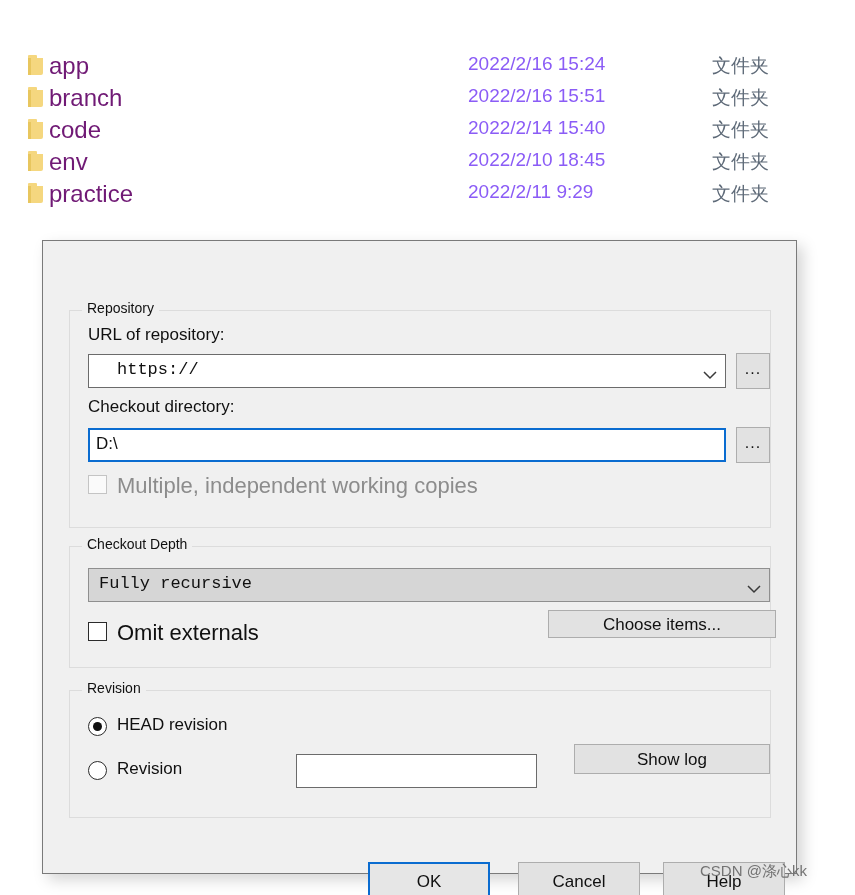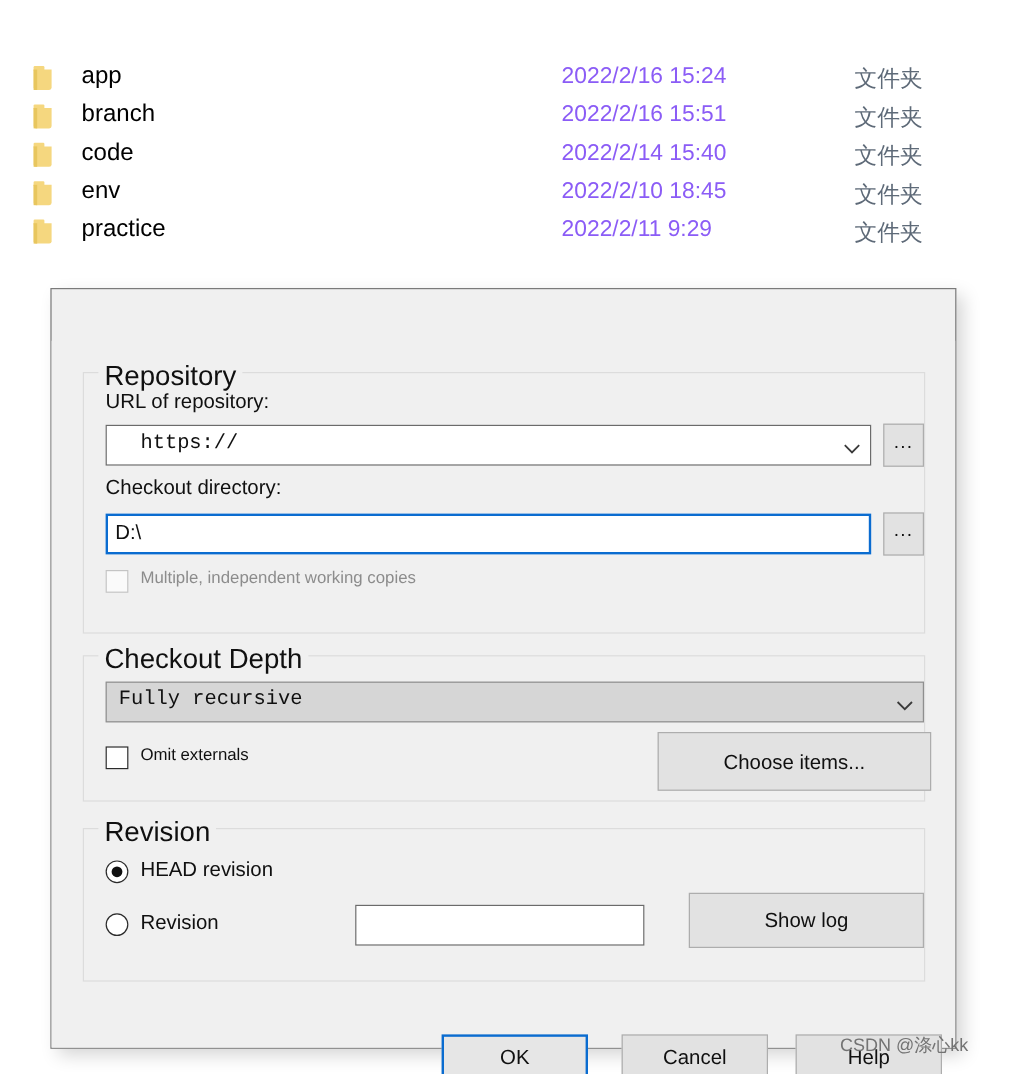--- a/index.html
+++ b/index.html
@@ -65,23 +65,23 @@
     background: #f5d77f;
     border-radius: 1px 1px 0 0;
   }
   .folder-icon .fshade {
     position: absolute; left: 0px; top: 3px;
     width: 3px; height: 17px;
     background: #e8c65e;
   }
   .file-name {
     position: absolute;
-    left: 68px; top: 3px;
-    font-size: 20px;
-    color: #000000;
+    left: 49px; top: 3px;
+    font-size: 24px;
+    color: #701a75;
     white-space: nowrap;
   }
   .file-date {
     position: absolute;
     left: 468px; top: 4px;
     font-size: 19px;
     color: #8b5cf6;
     white-space: nowrap;
   }
   .file-type {
@@ -166,21 +166,21 @@
   
   .group {
     position: absolute;
     border: 1px solid #dcdcdc;
   }
   .group-title {
     position: absolute;
     top: -11px; left: 12px;
     padding: 0 5px;
     background: #f0f0f0;
-    font-size: 23px;
+    font-size: 14px;
     color: #101010;
     white-space: nowrap;
   }
   #grp-repo   { left: 26px; top: 26px;  width: 702px; height: 218px; }
   #grp-depth  { left: 26px; top: 262px; width: 702px; height: 122px; }
   #grp-rev    { left: 26px; top: 406px; width: 702px; height: 128px; }
 
   .field-label {
     position: absolute;
     font-size: 17px;
@@ -240,21 +240,21 @@
     position: absolute;
     left: 0; top: 2px;
     width: 19px; height: 19px;
     background: #ffffff;
     border: 1px solid #2b2b2b;
   }
   .cb-box.disabled { border: 1px solid #c4c4c4; background: #fafafa; }
   .cb-label {
     position: absolute;
     left: 29px; top: 0px;
-    font-size: 14px;
+    font-size: 22px;
     color: #101010;
     white-space: nowrap;
   }
   .cb-label.disabled { color: #8c8c8c; }
 
   
   .radio-row { position: absolute; }
   .rd-circle {
     position: absolute;
     left: 0; top: 2px;
@@ -295,22 +295,22 @@
     left: 0; right: 0;
     top: 50%;
     transform: translateY(-50%);
     white-space: nowrap;
   }
   .btn.primary {
     background: #e6e6e6;
     border: 2px solid #0a6cd0;
   }
 
-  #btn-choose  { left: 505px; top: 326px; width: 228px; height: 49px; }
-  #btn-showlog { left: 531px; top: 460px; width: 196px; height: 46px; }
+  #btn-choose  { left: 505px; top: 326px; width: 228px; height: 28px; }
+  #btn-showlog { left: 531px; top: 460px; width: 196px; height: 30px; }
   #btn-ok      { left: 325px; top: 578px; width: 122px; height: 38px; }
   #btn-cancel  { left: 475px; top: 578px; width: 122px; height: 38px; }
   #btn-help    { left: 620px; top: 578px; width: 122px; height: 38px; }
 
   
   #watermark {
     position: absolute;
     left: 700px; top: 862px;
     font-size: 15px;
     color: #737373;

